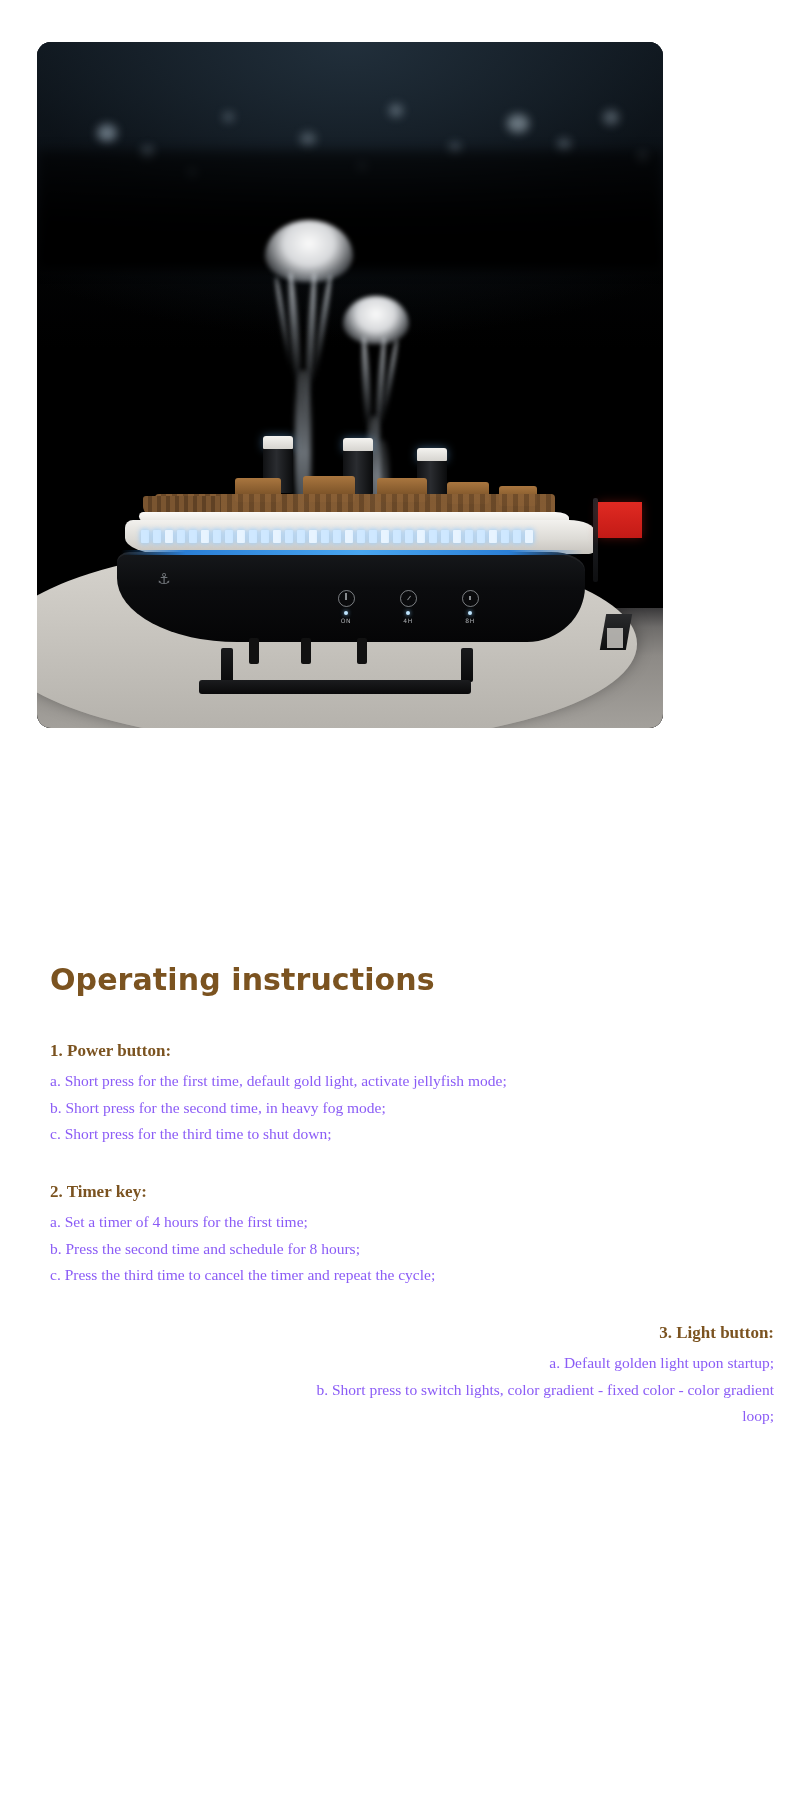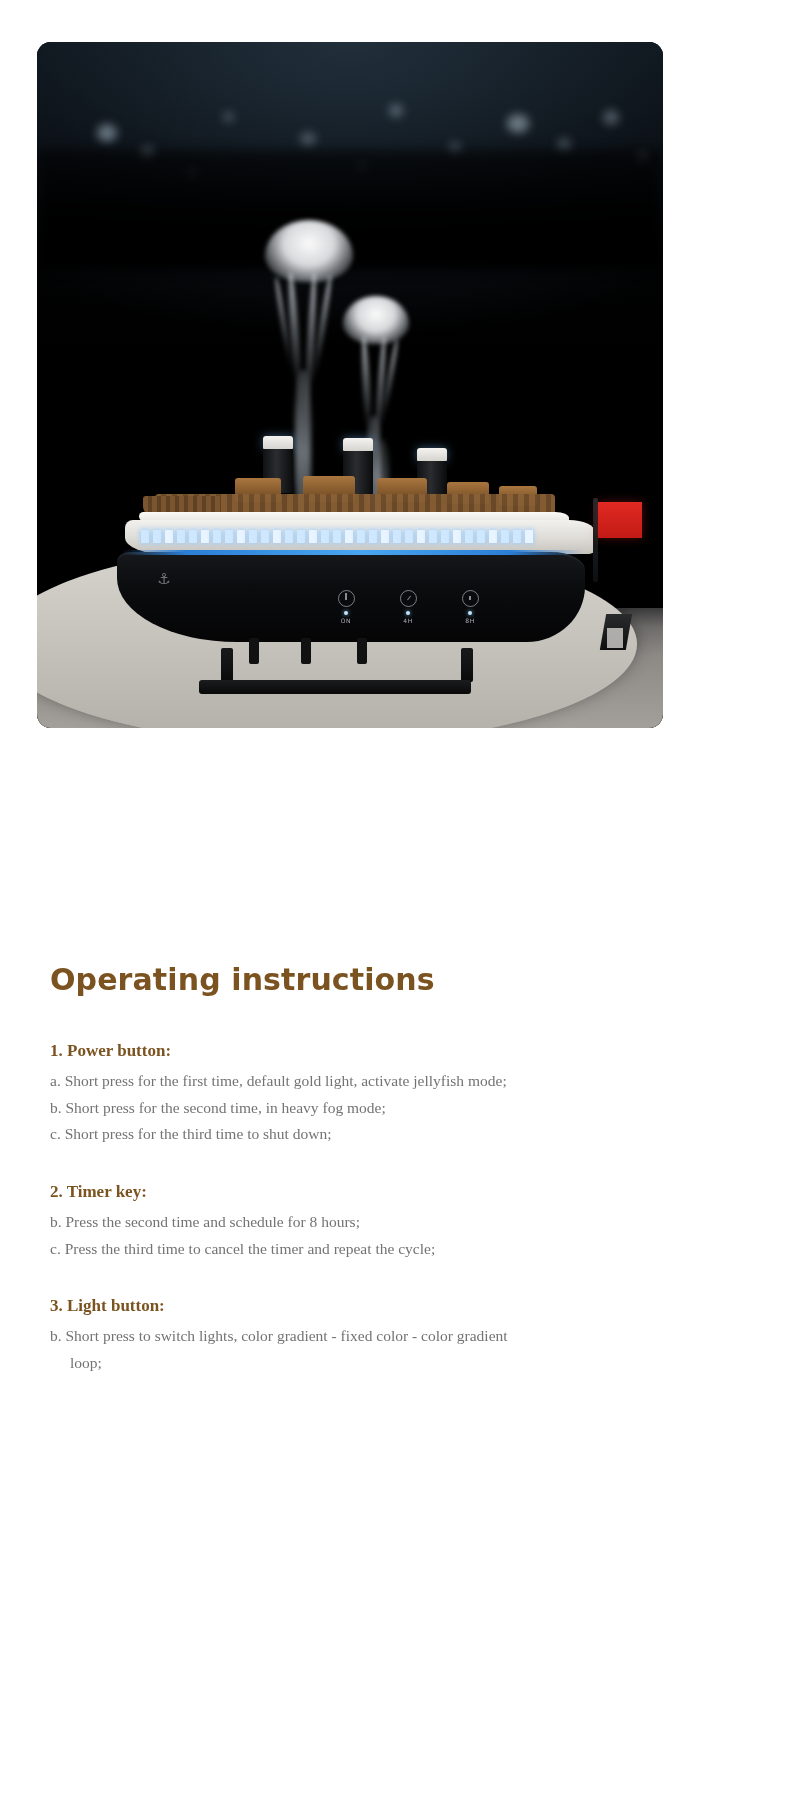--- a/index.html
+++ b/index.html
@@ -271,30 +271,30 @@
     width: 724px;
   }
   h1.section-title {
     margin: 0 0 44px 0;
     font-size: 30px;
     font-weight: bold;
     color: #7b5320;
     letter-spacing: 0.1px;
   }
   .group { margin-bottom: 34px; font-family: Liberation Serif, serif; }
-  .group:last-child { margin-bottom: 16px; }
+  .group:last-child { margin-bottom: 16px; text-align: right; }
   .group-head {
     font-size: 17px;
     font-weight: bold;
     color: #7b5320;
     margin: 0 0 7px 0;
   }
   .group-line {
     font-size: 15.5px;
-    color: #737373;
+    color: #8b5cf6;
     line-height: 1.72;
     margin: 0;
   }
   .group-line .cont {
     display: block;
     padding-left: 20px;
   }
 </style>
 </head>
 <body>
@@ -444,24 +444,26 @@
 
   <div class="group">
     <p class="group-head">1. Power button:</p>
     <p class="group-line">a. Short press for the first time, default gold light, activate jellyfish mode;</p>
     <p class="group-line">b. Short press for the second time, in heavy fog mode;</p>
     <p class="group-line">c. Short press for the third time to shut down;</p>
   </div>
 
   <div class="group">
     <p class="group-head">2. Timer key:</p>
+    <p class="group-line">a. Set a timer of 4 hours for the first time;</p>
     <p class="group-line">b. Press the second time and schedule for 8 hours;</p>
     <p class="group-line">c. Press the third time to cancel the timer and repeat the cycle;</p>
   </div>
 
   <div class="group">
     <p class="group-head">3. Light button:</p>
+    <p class="group-line">a. Default golden light upon startup;</p>
     <p class="group-line">b. Short press to switch lights, color gradient - fixed color - color gradient</p>
     <p class="group-line">
       <span class="cont">loop;</span>
     </p>
   </div>
 </div>
 
 </body></html>

